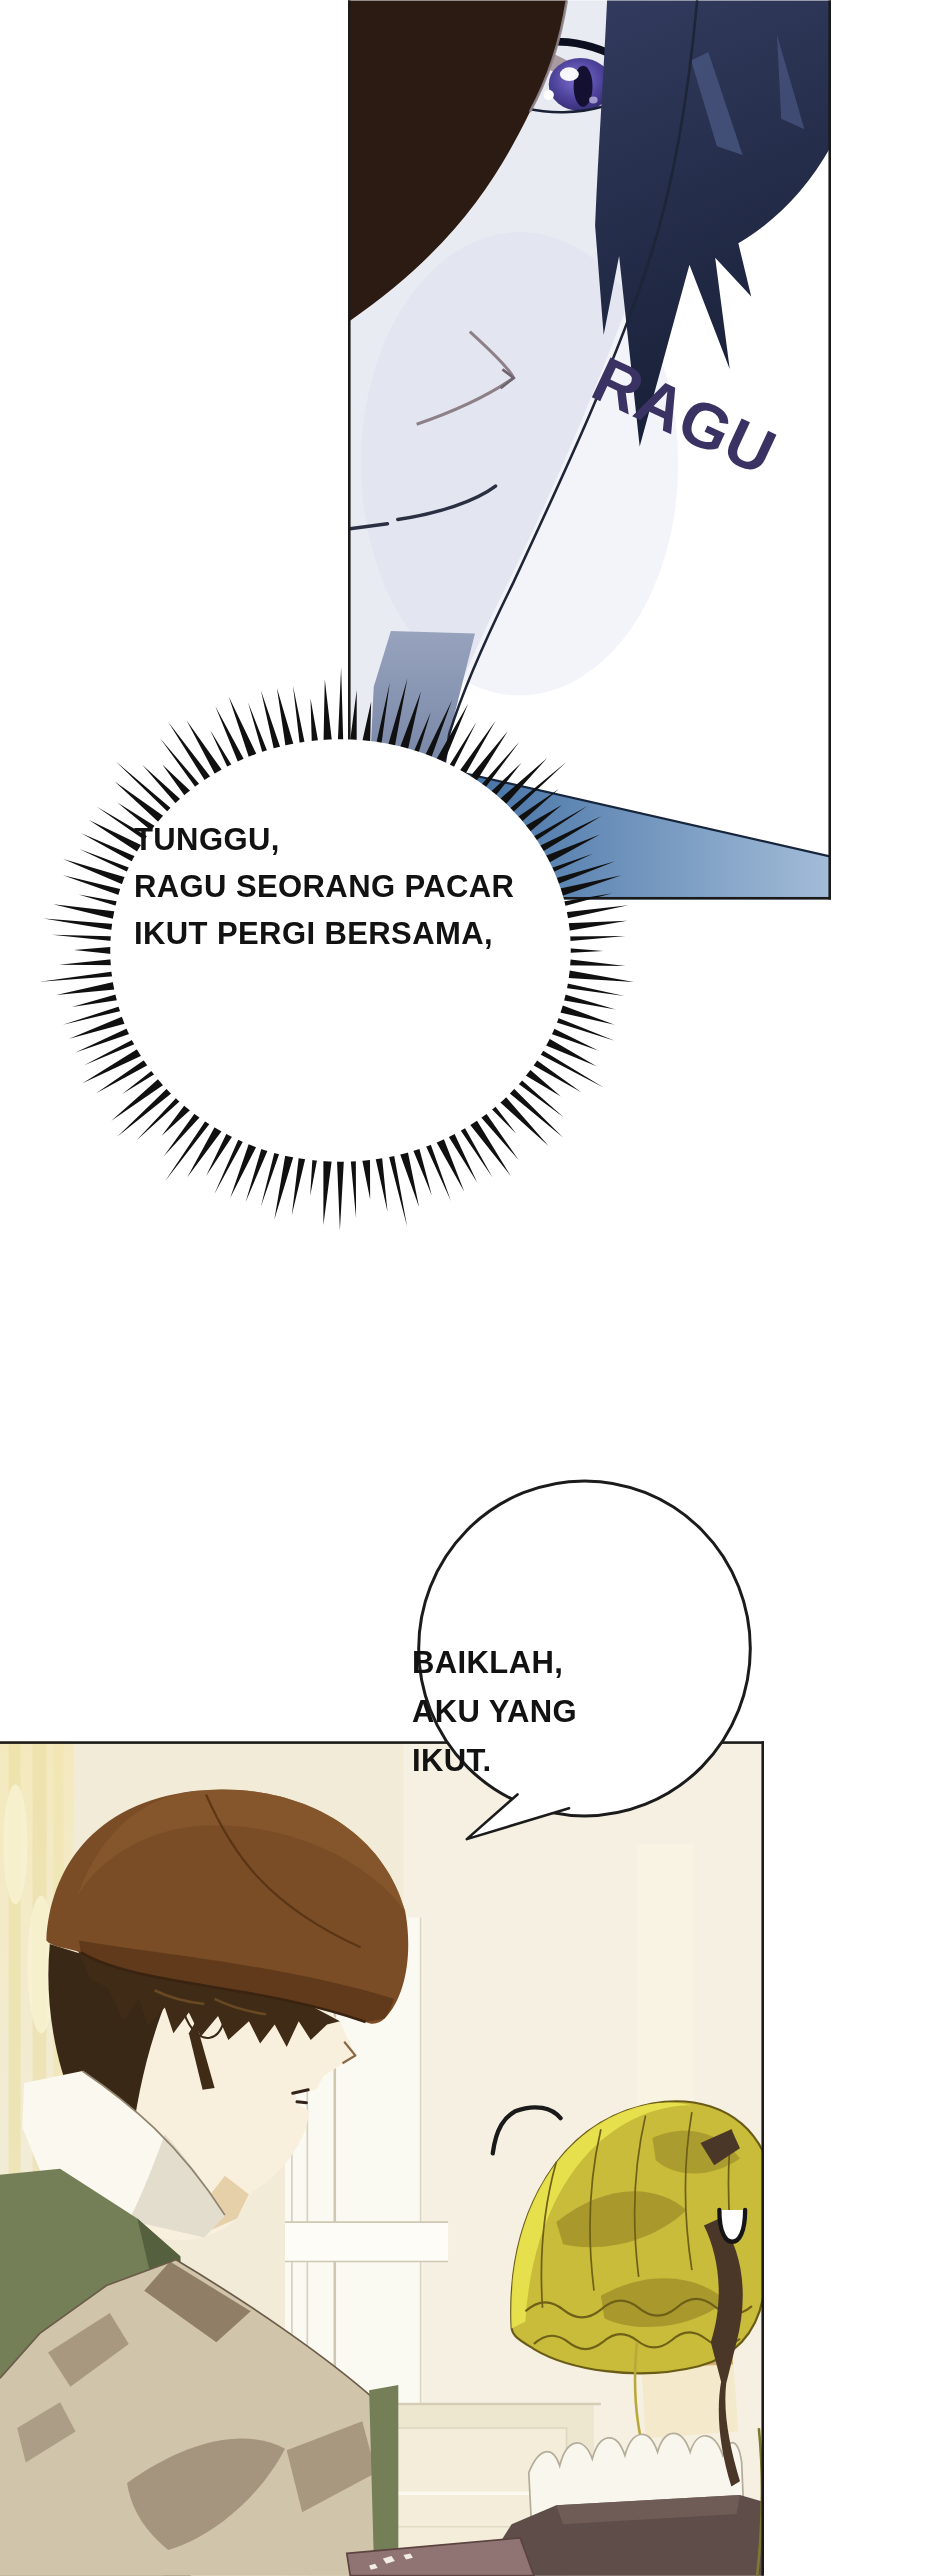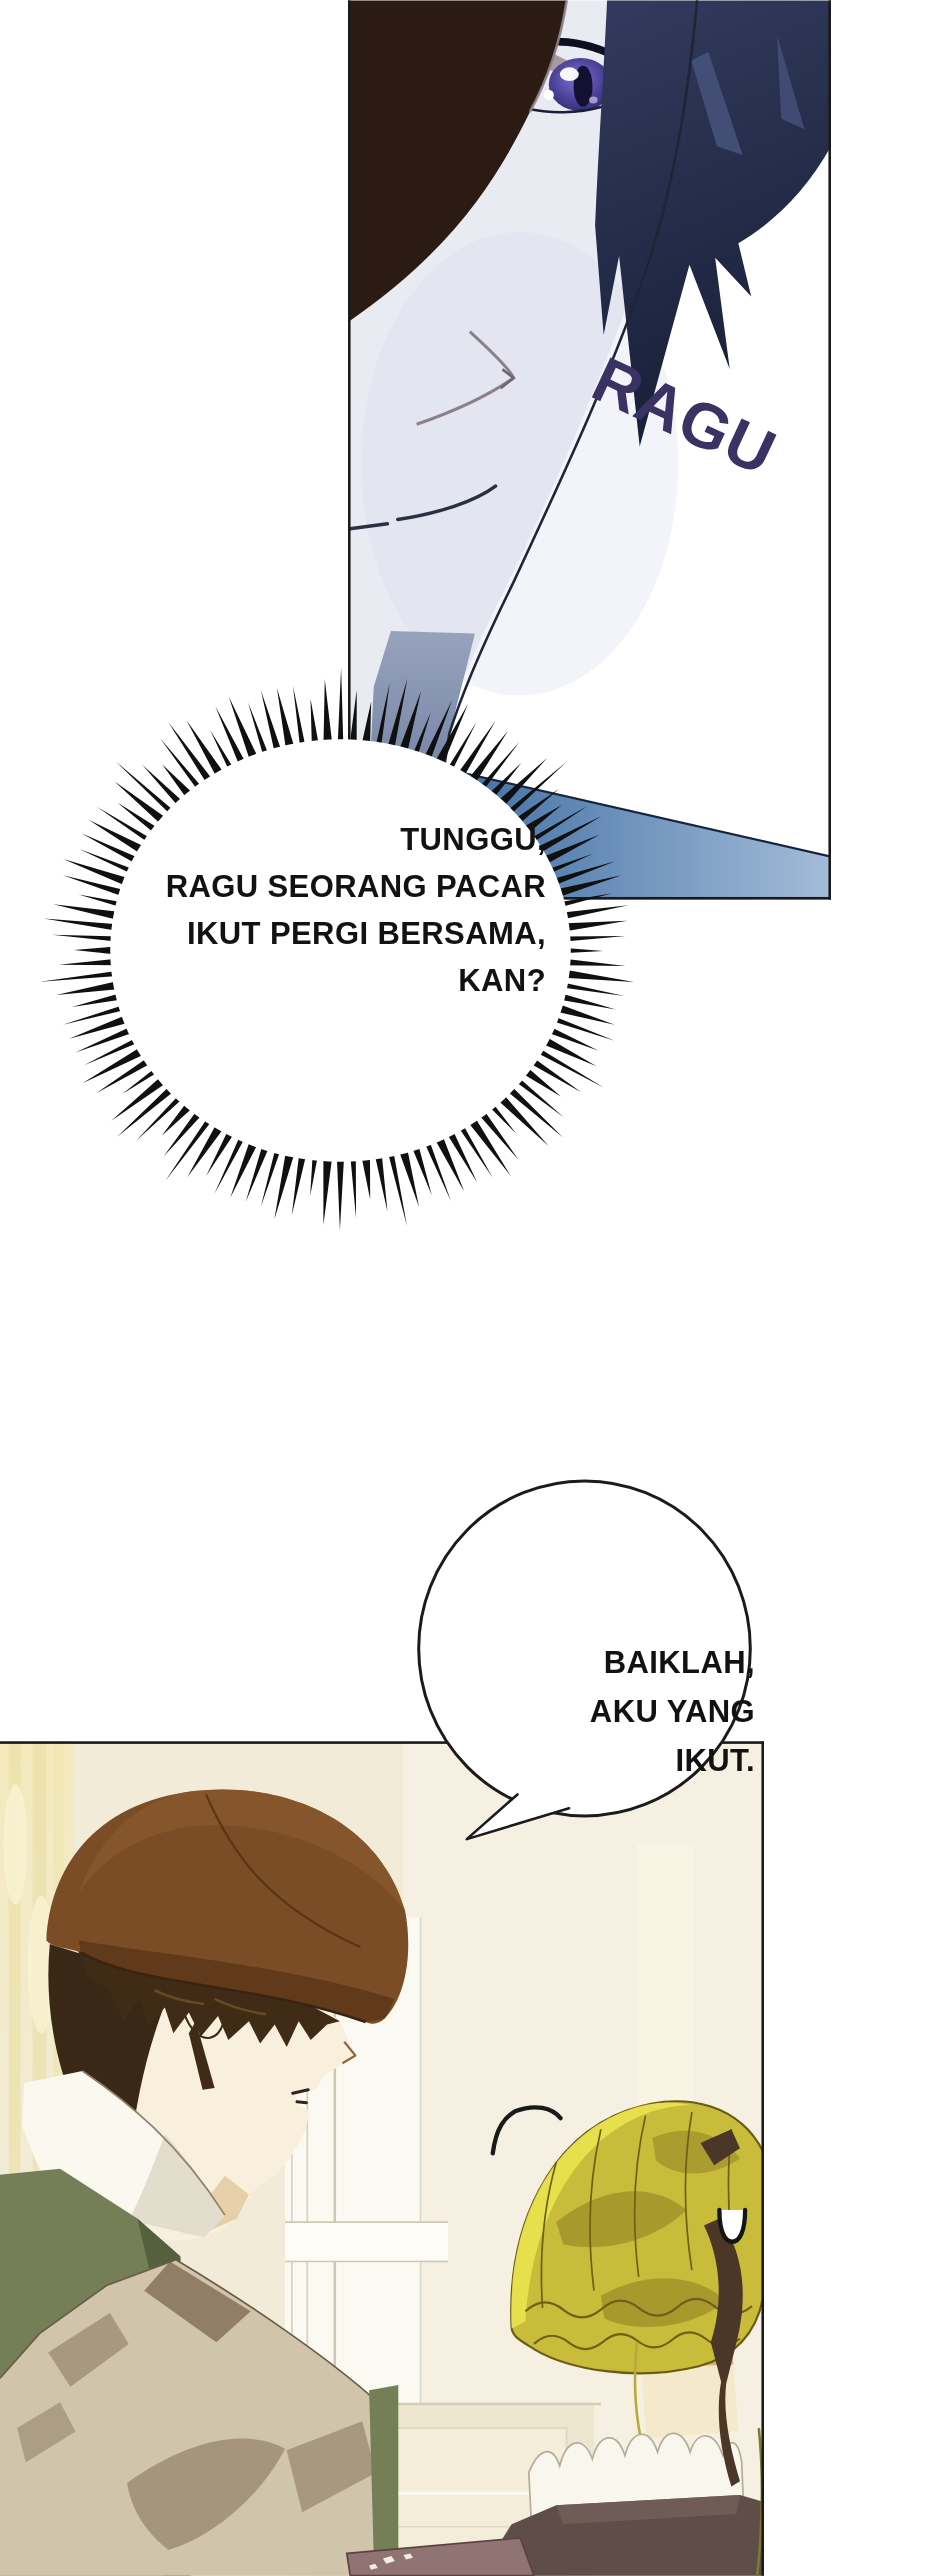--- a/index.html
+++ b/index.html
@@ -2,21 +2,21 @@
 <html style="font-size:13.7px"><head>
 <meta charset="utf-8">
 <style>
   html,body{margin:0;padding:0;background:#ffffff;}
   .page{position:relative;width:927px;height:2576px;background:#ffffff;overflow:hidden;
         font-family:"Liberation Sans",sans-serif;}
   .panel{position:absolute;}
   .panel svg{display:block;}
   .sfx{position:absolute;left:613px;top:342px;transform:rotate(25deg);transform-origin:left top;
        font-size:64px;font-weight:700;letter-spacing:0.9px;color:#3a3263;white-space:nowrap;}
-  .bubble-text{position:absolute;text-align:right;font-weight:700;color:#121212;}
+  .bubble-text{position:absolute;text-align:left;font-weight:700;color:#121212;}
   .burst-text{left:134px;top:816px;width:412px;font-size:31px;line-height:47px;letter-spacing:0.4px;}
   .round-text{left:412px;top:1638px;width:343px;font-size:31px;line-height:49px;letter-spacing:0.4px;}
   .abs{position:absolute;}
 </style>
 </head>
 <body>
 
 <div class="page">
 
   <div class="panel" style="left:348px;top:0;">
@@ -200,21 +200,20 @@
   <div class="abs" style="left:13.7px;top:648px;">
     <svg width="653" height="605" viewBox="0 0 760 704">
       <path id="spikes" fill="#101010" d="M638.0 348.9L686.0 352.6L638.0 355.1ZM637.8 361.2L711.8 370.0L637.3 369.2ZM636.9 373.5L721.6 388.7L635.7 383.3ZM634.9 388.5L710.5 405.1L633.8 394.6ZM632.5 400.6L700.3 420.8L630.5 408.4ZM629.4 412.6L699.1 438.5L626.4 422.1ZM624.6 427.0L699.1 457.1L622.4 432.8ZM620.0 438.6L680.4 468.7L616.6 446.0ZM614.7 449.9L678.0 486.6L610.0 458.8ZM607.4 463.5L686.7 511.6L604.2 468.8ZM600.8 474.1L660.2 517.1L596.1 480.9ZM593.5 484.5L636.5 522.0L587.2 492.6ZM583.8 496.7L639.7 546.2L579.6 501.5ZM575.3 506.2L639.0 569.7L569.4 512.2ZM566.2 515.3L622.2 579.6L558.6 522.3ZM554.4 525.9L584.6 565.4L549.4 530.0ZM544.3 534.0L587.4 595.9L537.4 539.0ZM533.7 541.6L578.3 614.6L524.8 547.3ZM520.1 550.2L557.1 616.4L514.4 553.4ZM508.6 556.6L539.2 622.2L500.9 560.5ZM496.8 562.4L523.9 632.5L487.0 566.7ZM481.8 568.8L508.6 643.9L475.6 571.2ZM469.3 573.4L486.3 637.1L461.1 576.0ZM456.6 577.4L471.4 650.6L446.2 580.1ZM440.7 581.4L457.5 673.2L434.1 582.7ZM427.5 584.0L434.7 656.2L418.9 585.3ZM414.3 585.9L414.5 641.5L403.5 587.0ZM397.8 587.4L398.1 663.6L391.1 587.8ZM384.4 588.0L379.3 678.0L375.6 588.0ZM370.9 587.9L360.1 671.4L360.1 587.3ZM354.4 586.8L344.7 637.6L347.8 586.2ZM341.1 585.3L323.3 660.0L332.5 584.0ZM327.9 583.1L303.0 665.0L317.3 580.9ZM311.8 579.6L287.3 650.1L305.4 577.9ZM298.9 576.0L269.7 644.4L290.7 573.4ZM286.3 571.9L251.7 639.8L276.3 568.1ZM271.1 565.9L233.2 635.5L265.0 563.3ZM259.1 560.5L223.6 614.5L251.4 556.6ZM247.4 554.4L201.7 615.9L238.2 549.1ZM233.5 546.2L176.0 620.4L228.0 542.7ZM222.6 539.0L174.1 591.9L215.7 534.0ZM212.2 531.2L171.9 567.5L204.1 524.6ZM200.0 521.0L142.4 573.1L195.2 516.7ZM190.6 512.2L120.1 568.7L184.7 506.2ZM181.7 503.0L113.3 550.1L175.0 495.2ZM171.5 491.1L125.9 518.9L167.7 486.1ZM163.9 480.9L95.6 518.2L159.2 474.1ZM156.9 470.5L79.7 506.6L151.6 461.8ZM149.0 457.2L81.6 485.5L146.1 451.6ZM143.4 446.0L71.5 470.7L140.0 438.6ZM138.3 434.6L64.2 454.6L134.7 425.3ZM133.0 420.3L56.8 438.4L131.2 414.4ZM129.5 408.4L67.4 417.8L127.5 400.6ZM126.6 396.4L49.1 403.9L124.8 386.6ZM124.0 381.5L30.3 388.3L123.3 375.4ZM122.7 369.2L52.2 368.6L122.2 361.2ZM122.1 357.0L69.8 351.4L122.1 347.0ZM122.2 341.8L44.1 333.7L122.6 335.7ZM123.2 329.6L34.5 314.9L124.2 321.6ZM124.8 317.4L45.7 298.2L126.6 307.6ZM127.7 302.5L75.1 286.7L129.2 296.5ZM130.9 290.5L57.0 264.4L133.3 282.8ZM134.7 278.7L57.2 245.6L138.3 269.4ZM140.4 264.5L76.0 233.8L142.9 258.9ZM145.7 253.2L78.3 215.6L149.5 246.0ZM151.6 242.2L87.2 200.1L156.9 233.5ZM159.8 229.0L96.4 184.8L163.3 223.9ZM167.1 218.7L120.3 179.7L172.2 212.2ZM175.0 208.8L117.1 155.2L181.7 201.0ZM185.4 197.0L118.0 131.6L189.9 192.5ZM194.5 188.0L149.2 135.9L200.7 182.3ZM204.1 179.4L172.6 135.5L212.2 172.8ZM216.5 169.4L170.0 104.9L221.8 165.6ZM227.1 161.9L179.5 86.1L234.3 157.2ZM238.2 154.9L200.9 84.3L247.4 149.6ZM252.3 146.9L228.4 95.7L258.1 144.0ZM264.1 141.1L234.3 67.8L272.0 137.7ZM276.3 135.9L249.9 56.5L286.3 132.1ZM291.6 130.3L272.4 63.3L298.0 128.2ZM304.4 126.4L287.4 49.4L312.8 124.1ZM317.3 123.1L306.0 46.4L327.9 120.9ZM333.5 119.9L324.7 44.0L340.1 118.8ZM346.8 118.0L345.1 58.7L355.5 117.1ZM360.1 116.7L361.7 36.3L370.9 116.1ZM376.6 116.0L380.7 22.0L383.4 116.0ZM390.1 116.2L398.9 48.7L398.8 116.6ZM403.5 117.0L415.7 62.3L414.3 118.1ZM419.9 118.8L437.4 40.0L426.5 119.9ZM433.1 121.1L457.9 35.1L441.7 122.8ZM446.2 123.9L473.7 50.2L456.6 126.6ZM462.0 128.2L485.0 74.6L468.4 130.3ZM474.7 132.5L509.9 60.5L482.8 135.5ZM487.0 137.3L528.5 64.9L496.8 141.6ZM501.9 144.0L538.3 86.2L507.7 146.9ZM513.5 150.1L560.5 84.6L521.0 154.3ZM524.8 156.7L574.8 96.6L533.7 162.4ZM538.2 165.6L588.3 109.0L543.5 169.4ZM548.6 173.4L590.6 133.6L555.2 178.7ZM558.6 181.7L620.5 128.0L566.2 188.7ZM570.1 192.5L642.9 132.6L574.6 197.0ZM578.9 201.7L634.1 163.9L584.4 208.0ZM587.2 211.4L637.5 182.8L593.5 219.5ZM596.7 223.9L667.9 183.6L600.2 229.0ZM603.7 234.3L683.8 195.5L607.9 241.4ZM610.0 245.2L681.9 216.9L614.7 254.1ZM617.1 258.9L673.8 239.4L619.6 264.5ZM622.0 270.3L699.6 248.1L624.9 277.9ZM626.4 281.9L707.0 264.5L629.4 291.4ZM630.8 296.5L696.4 285.3L632.3 302.5ZM633.6 308.5L714.9 299.4L635.1 316.4ZM635.7 320.7L713.8 317.5L636.9 330.5ZM637.4 335.7L711.7 335.2L637.8 341.8Z"></path>
       <ellipse cx="380" cy="352" rx="268" ry="246" fill="#ffffff"></ellipse>
     </svg>
   </div>
   <div class="bubble-text burst-text">
     <div>TUNGGU,</div>
     <div>RAGU SEORANG PACAR</div>
     <div>IKUT PERGI BERSAMA,</div>
-    <div>KAN?</div>
   </div>
 
   <div class="abs" style="left:404px;top:1468px;">
     <svg width="361" height="378" viewBox="0 0 420 440">
       <ellipse cx="210" cy="210" rx="193" ry="195" fill="#ffffff" stroke="#1b1b1b" stroke-width="3.5"></ellipse>
       <path d="M132,380 L73,432 L192,396 Z" fill="#ffffff"></path>
       <path d="M132,380 L73,432 M73,432 L192,396" stroke="#1b1b1b" stroke-width="3" fill="none" stroke-linecap="round"></path>
     </svg>
   </div>
   <div class="bubble-text round-text">

